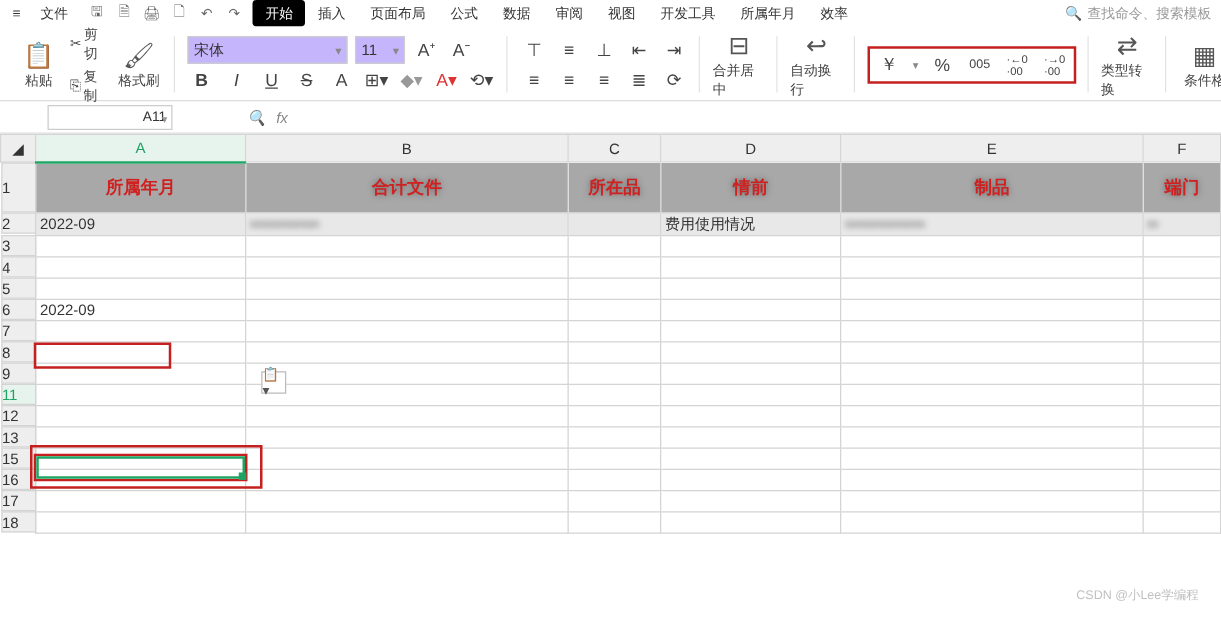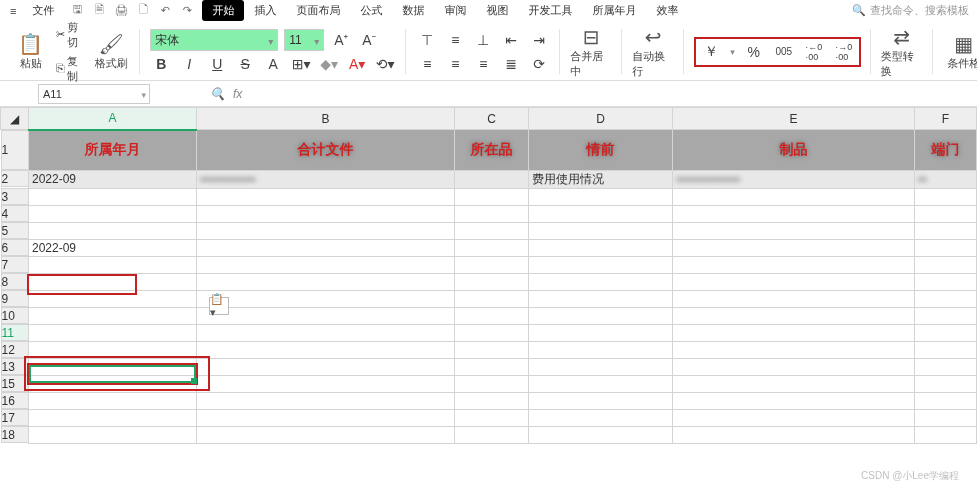--- a/index.html
+++ b/index.html
@@ -17,33 +17,33 @@
 
 
 .ribbon { height: 60px; border-bottom: 1px solid #ddd; display: flex; align-items: stretch; padding: 2px 6px 0; gap: 8px; }
 .grp { display: flex; flex-direction: column; justify-content: center; gap: 2px; padding: 0 6px; position: relative; }
 .grp::after { content: ""; position: absolute; right: -4px; top: 6px; bottom: 6px; width: 1px; background: #e3e3e3; }
 .grp.last::after { display: none; }
 .row { display: flex; align-items: center; gap: 6px; }
 .big { display: flex; flex-direction: column; align-items: center; justify-content: center; width: 42px; font-size: 11px; color: #444; }
 .big .ic { font-size: 20px; color: #555; }
 .btnlbl { font-size: 11px; color: #444; display: flex; align-items: center; gap: 2px; }
-.sel { border: 1px solid #ccc; height: 22px; padding: 0 18px 0 4px; font-size: 12px; background: #86efac; position: relative; display: inline-block; line-height: 20px; }
+.sel { border: 1px solid #ccc; height: 22px; padding: 0 18px 0 4px; font-size: 12px; background: #c4b5fd; position: relative; display: inline-block; line-height: 20px; }
 .sel::after { content: "▾"; position: absolute; right: 4px; top: 2px; font-size: 10px; color: #888; }
 .font-name { width: 128px; }
 .font-size { width: 40px; }
 .fbtn { width: 22px; height: 22px; display: inline-flex; align-items: center; justify-content: center; font-size: 14px; color: #444; cursor: pointer; }
 .fbtn.uline { text-decoration: underline; }
 .fbtn.strike { text-decoration: line-through; }
 .num-red { border: 2px solid #c52020; padding: 2px 4px; display: flex; flex-direction: column; gap: 4px; }
 .num-red .row { gap: 8px; }
 
 
 .fxbar { height: 26px; display: flex; align-items: center; border-bottom: 1px solid #ddd; padding-left: 38px; gap: 60px; }
-.namebox { border: 1px solid #ccc; width: 112px; height: 20px; padding: 0 4px; font-size: 11px; line-height: 18px; text-align: left; position: relative; }
+.namebox { border: 1px solid #ccc; width: 100px; height: 20px; padding: 0 4px; font-size: 11px; line-height: 18px; text-align: right; position: relative; }
 .namebox::after { content: "▾"; position: absolute; right: 3px; top: 1px; font-size: 9px; color: #999; }
 .fxlbl { color: #888; display: flex; align-items: center; gap: 8px; font-style: italic; }
 
 
 .grid { position: relative; overflow: auto; width: 977px; height: calc(501px - 21px - 60px - 26px); }
 table { border-collapse: collapse; table-layout: fixed; width: 100%; }
 th, td { border: 1px solid #d4d4d4; font-size: 12px; height: 17px; overflow: hidden; white-space: nowrap; }
 th { background: #eee; font-weight: normal; color: #333; }
 th.corner { width: 28px; height: 22px; background: #eee; }
 th.col { height: 22px; text-align: center; }
@@ -296,29 +296,20 @@
   <tr>
           <th class="row">9</th>
           <td></td>
           <td></td>
           <td></td>
           <td></td>
           <td></td>
           <td></td>
         </tr>
   <tr>
-          <th class="row">10</th>
-          <td></td>
-          <td></td>
-          <td></td>
-          <td></td>
-          <td></td>
-          <td></td>
-        </tr>
-  <tr>
           <th class="row selR">11</th>
           <td></td>
           <td></td>
           <td></td>
           <td></td>
           <td></td>
           <td></td>
         </tr>
   <tr>
           <th class="row">12</th>

